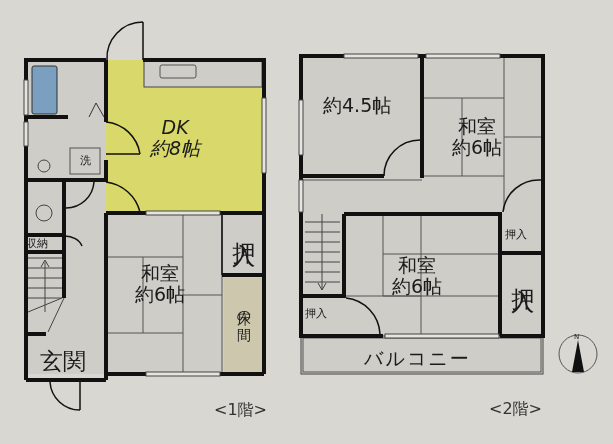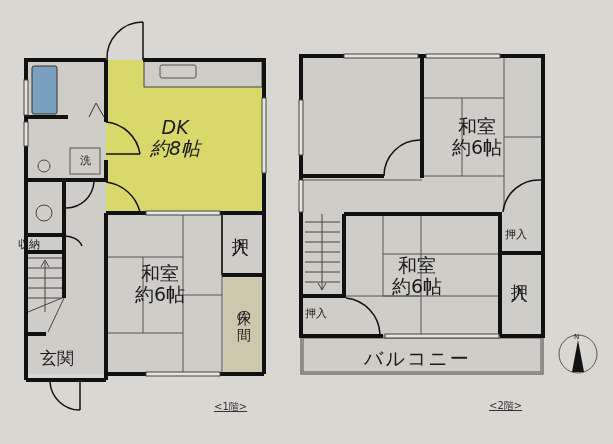--- a/index.html
+++ b/index.html
@@ -1,23 +1,23 @@
 <!DOCTYPE html>
 <html><head>
 <meta charset="utf-8">
 <style>
   html,body{margin:0;padding:0;}
   body{width:613px;height:444px;background:#d9d7d1;overflow:hidden;position:relative;font-family:"DejaVu Sans",sans-serif;}
   #plan{position:absolute;left:0;top:0;width:613px;height:444px;}
   .lbl{position:absolute;color:#1b1b1b;text-align:center;line-height:1.1;white-space:nowrap;}
   .big{font-size:19px;}
-  .mid{font-size:17px;}
+  .mid{font-size:23px;}
   .small{font-size:11px;}
   .vert{writing-mode:vertical-rl;letter-spacing:1px;}
-  .floor{font-size:10px;color:#333;text-decoration:underline;}
+  .floor{font-size:16px;color:#333;}
 </style>
 </head>
 <body>
 
 <svg id="plan" viewBox="0 0 613 444" xmlns="http://www.w3.org/2000/svg">
 
   <g fill="none" stroke="#111">
 
     <rect x="26" y="60" width="238" height="314" fill="#cfcdc8" stroke="none"></rect>
     <rect x="106" y="60" width="157" height="153" fill="#d9d86a" stroke="none"></rect>
@@ -163,31 +163,32 @@
     <circle cx="578" cy="354" r="19" fill="none" stroke="#555" stroke-width="1"></circle>
     <path d="M578 340 L572 372 L584 372 Z" fill="#111"></path>
   </g>
 </svg>
 
 <div class="lbl big" style="left:150px;top:117px;font-style:italic;">
   <div>DK</div>
   <div>約8帖</div>
 </div>
 <div class="lbl small" style="left:80px;top:155px;">洗</div>
-<div class="lbl small" style="left:18px;top:238px;font-family:Liberation Serif, serif;">収納</div>
+<div class="lbl small" style="left:26px;top:238px;">収納</div>
 <div class="lbl big" style="left:135px;top:263px;">
   <div>和室</div>
   <div>約6帖</div>
 </div>
 <div class="lbl mid vert" style="left:231px;top:224px;">押入</div>
 <div class="lbl small vert" style="left:236px;top:300px;font-size:14px;">床の間</div>
 <div class="lbl mid" style="left:40px;top:349px;">玄関</div>
 <div class="lbl floor" style="left:214px;top:401px;">&lt;1階&gt;</div>
 
 <div class="lbl big" style="left:323px;top:95px;">
+  <div>約4.5帖</div>
 </div>
 <div class="lbl big" style="left:452px;top:116px;">
   <div>和室</div>
   <div>約6帖</div>
 </div>
 <div class="lbl big" style="left:392px;top:255px;">
   <div>和室</div>
   <div>約6帖</div>
 </div>
 <div class="lbl small" style="left:505px;top:229px;">押入</div>

